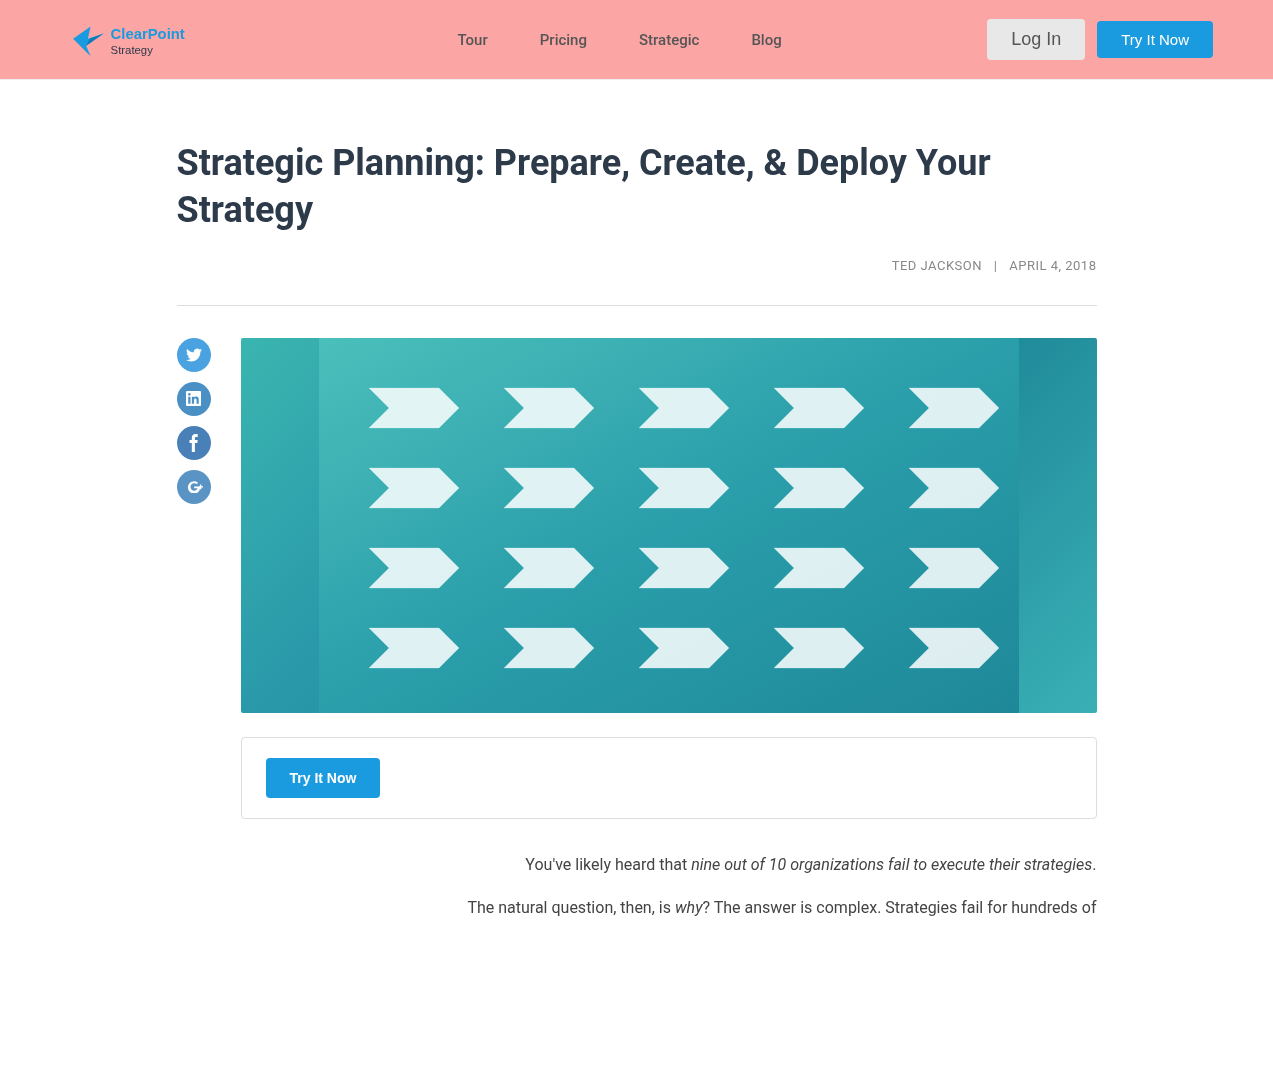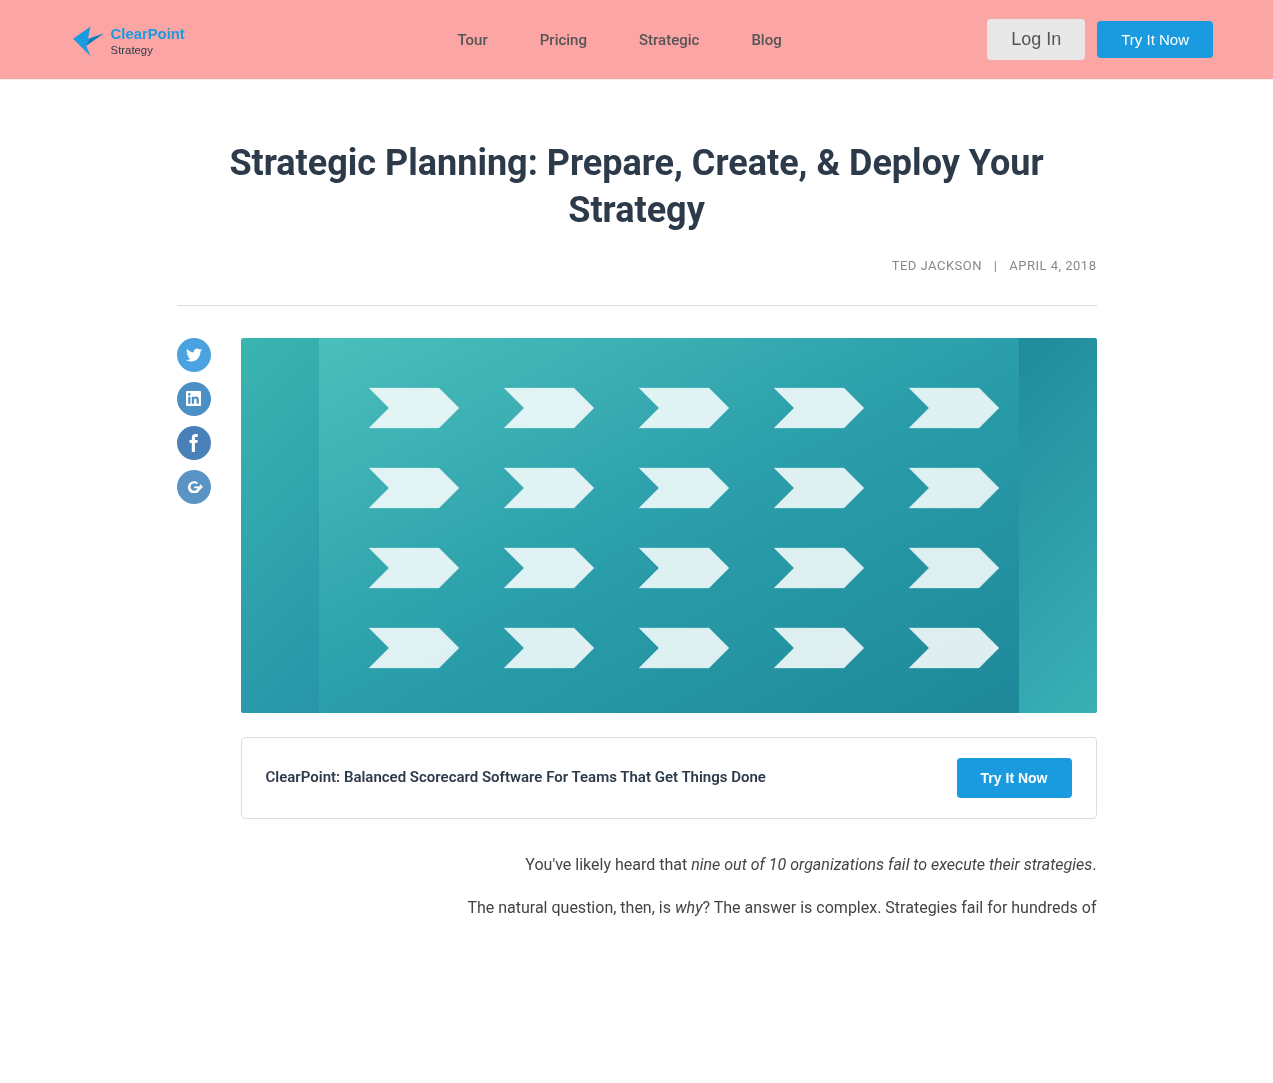--- a/index.html
+++ b/index.html
@@ -80,21 +80,20 @@
     }
 
     
     main {
       max-width: 960px;
       margin: 0 auto;
       padding: 60px 20px 40px;
     }
 
     .article-title {
-      text-align: center;
       font-size: 36px;
       font-weight: 700;
       color: #2d3a4a;
       line-height: 1.3;
       margin-bottom: 24px;
     }
 
     .article-meta {
       text-align: right;
       font-size: 13px;
@@ -321,21 +320,20 @@
             <polygon points="30,40 100,40 120,60 100,80 30,80 50,60" transform="translate(20,250)"></polygon>
             <polygon points="30,40 100,40 120,60 100,80 30,80 50,60" transform="translate(155,250)"></polygon>
             <polygon points="30,40 100,40 120,60 100,80 30,80 50,60" transform="translate(290,250)"></polygon>
             <polygon points="30,40 100,40 120,60 100,80 30,80 50,60" transform="translate(425,250)"></polygon>
             <polygon points="30,40 100,40 120,60 100,80 30,80 50,60" transform="translate(560,250)"></polygon>
           </g>
         </svg>
       </div>
 
       <div class="cta-banner">
-        <div class="cta-text">ClearPoint: Balanced Scorecard Software For Teams That Get Things Done</div>
         <button class="btn-cta">Try It Now</button>
       </div>
 
       <div class="article-text">
         <p>
           <span>You've likely heard that </span><em>nine out of 10 organizations fail to execute their strategies</em><span>.</span>
         </p>
         <p>
           <span>The natural question, then, is </span><em>why</em><span>? The answer is complex. Strategies fail for hundreds of</span>
         </p>

